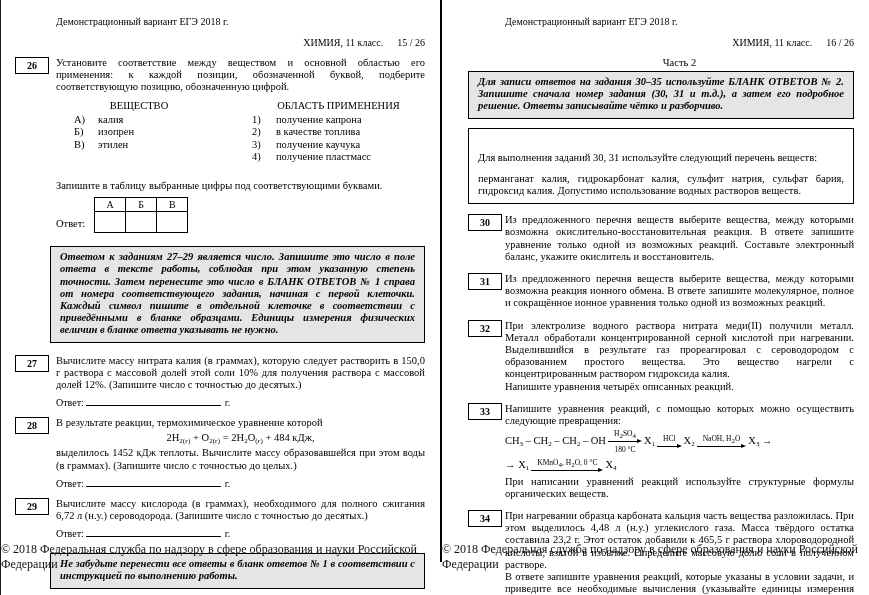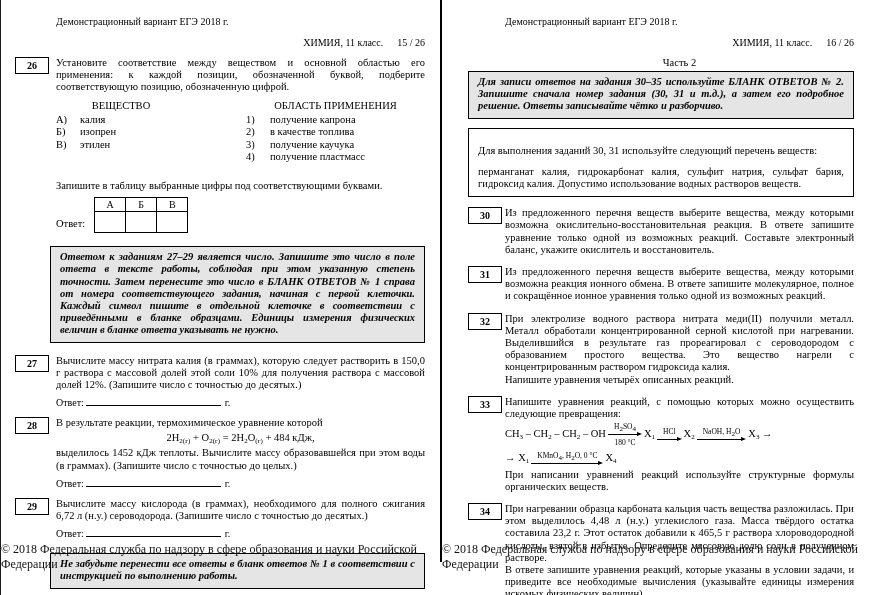--- a/index.html
+++ b/index.html
@@ -34,21 +34,21 @@
     font-weight:bold; font-size:10px;
     display:flex; align-items:center; justify-content:center;
     background:#fff;
   }
   .page-right .tnum { left:-37px; }
 
   p { margin:0; }
   .just { text-align:justify; font-size:10.5px; line-height:12.2px; }
   .line { font-size:10.5px; line-height:12.2px; }
 
-  .cols { display:flex; margin:5px 0 3px 0;gap:12px; }
+  .cols { display:flex; margin:5px 0 3px 18px; }
   .colA { width:178px; }
   .colB { flex:1; }
   .colhead { text-align:center; font-size:10.5px; line-height:13px; margin-bottom:2px; }
   .colA .colhead { width:130px; }
   .mrow { display:flex; font-size:10.5px; line-height:12.6px; }
   .mkey { width:24px; flex:none; }
 
   .prompt { margin-top:16px; }
   .ansrow { display:flex; align-items:flex-end; margin-top:5px; }
   .anslabel { font-size:10.5px; padding-bottom:4px; }
@@ -61,21 +61,21 @@
     border:1.5px solid #000;
     padding:4px 9px 5px 9px;
     font-weight:bold; font-style:italic;
     text-align:justify;
     font-size:10.5px; line-height:12.2px;
     margin:0 0 12px -6px;
     background:#e5e5e5;
   }
   .ibox-plain {
     border:1.2px solid #000;
-    padding:16px 9px 6px 9px;
+    padding:23px 9px 6px 9px;
     text-align:justify;
     font-size:10.5px; line-height:12.4px;
     margin:0 0 10px -37px;
     background:#fff;
   }
   .ibox-r { margin-left:-37px; }
   .gapline { height:9px; }
 
   .ansline { margin-top:4px; font-size:10px; }
   .blank { display:inline-block; width:135px; border-bottom:1px solid #000; height:10px; margin:0 4px 0 2px; }

